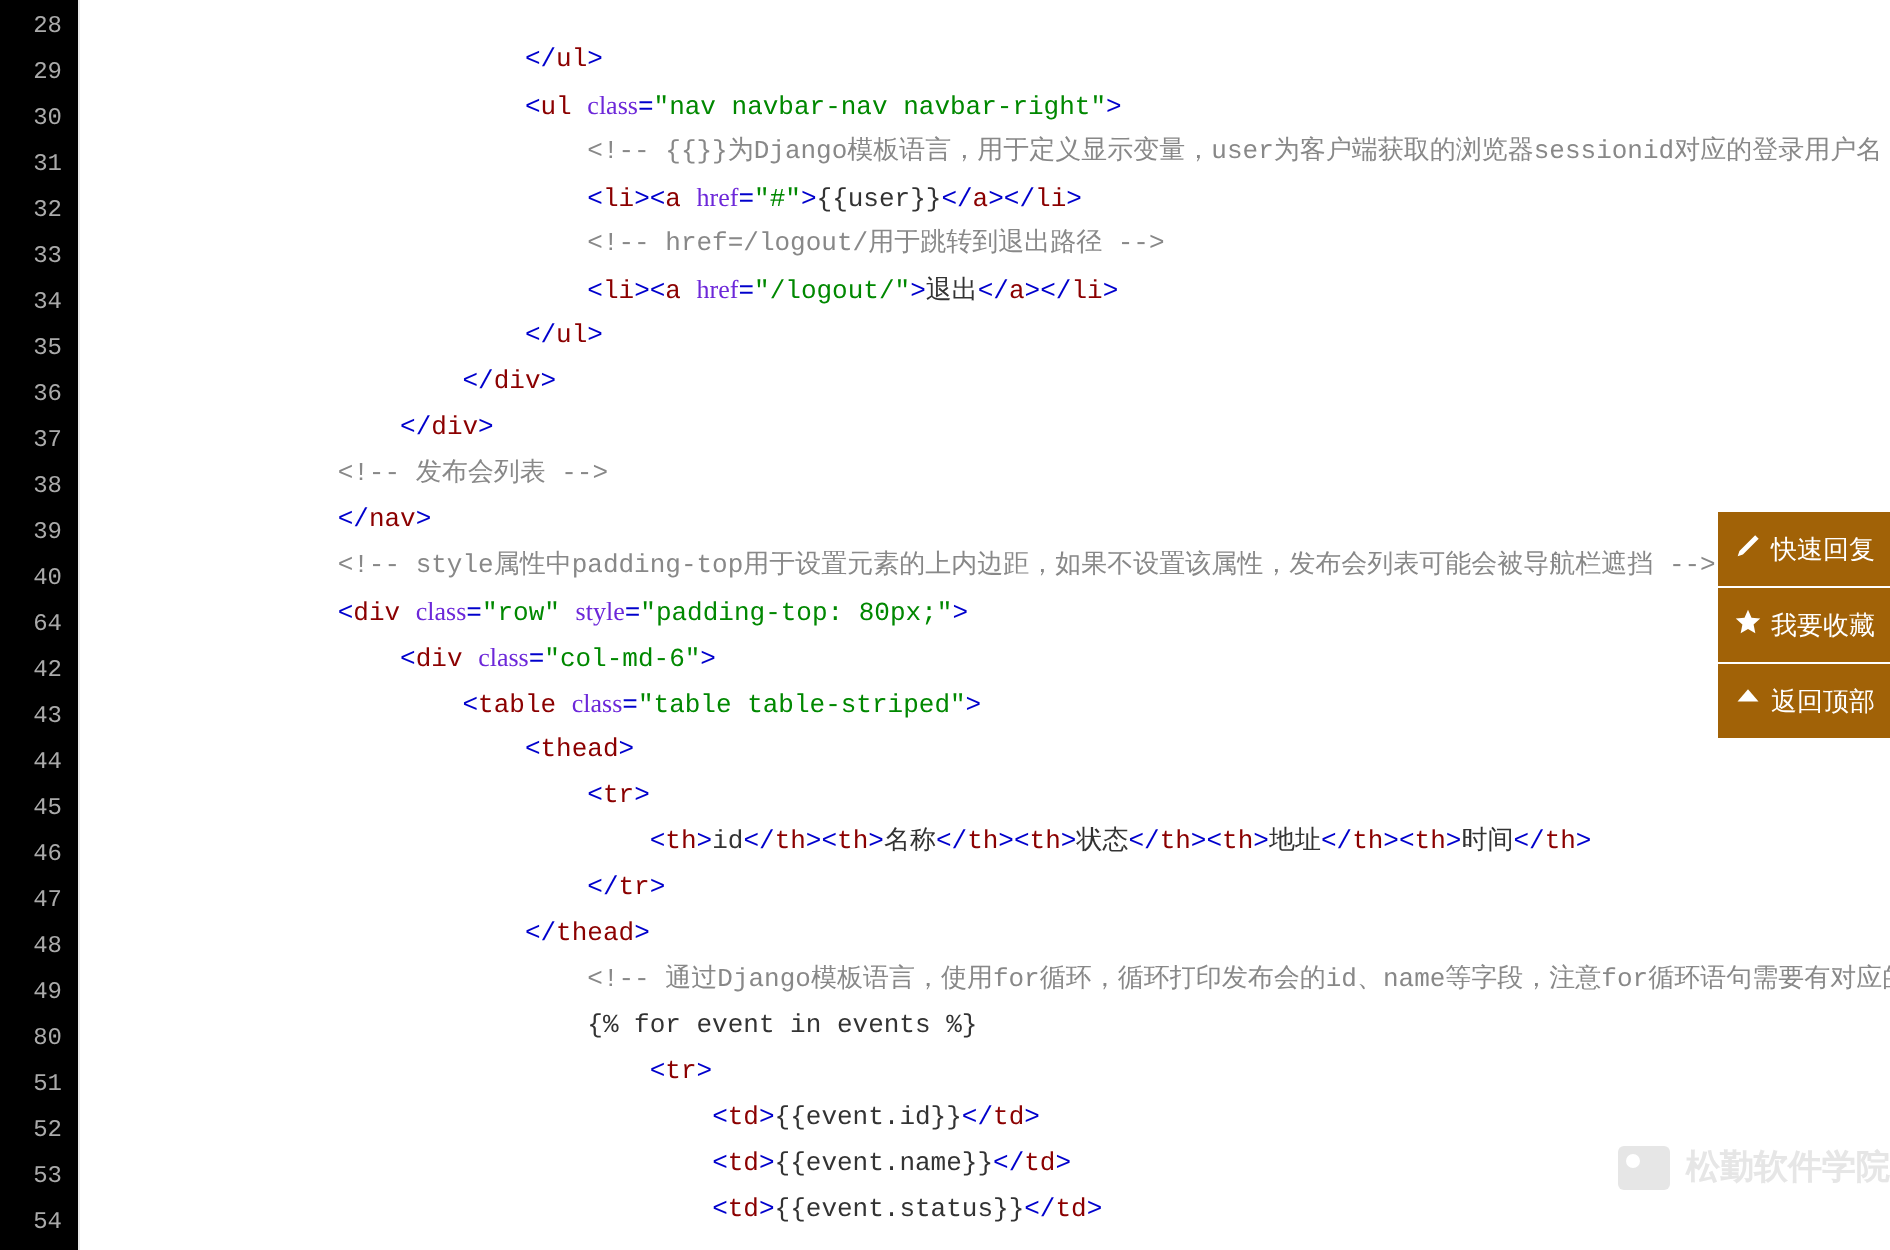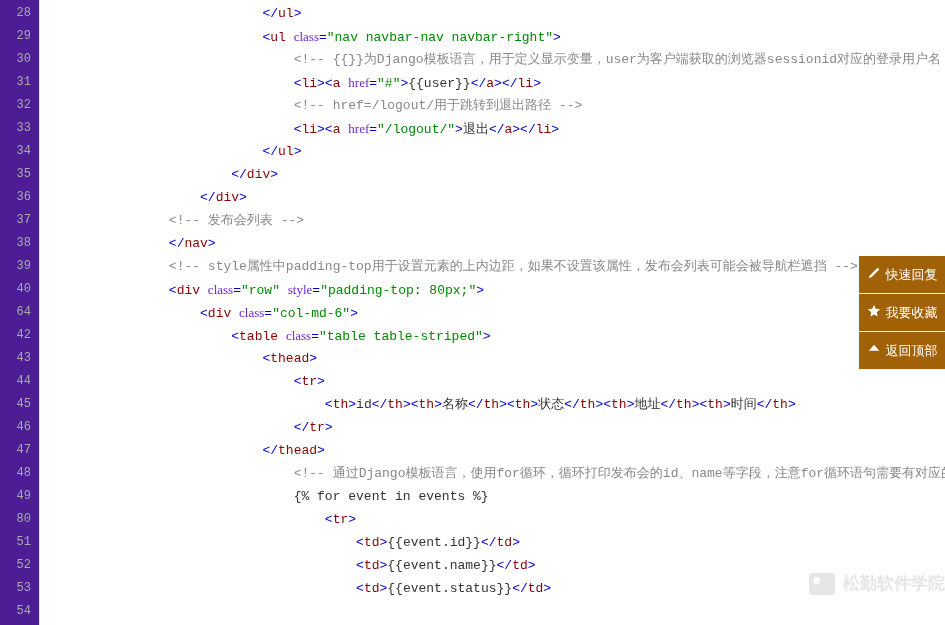--- a/index.html
+++ b/index.html
@@ -7,35 +7,35 @@
   font-family: Consolas, "Courier New", monospace;
   font-size: 13px;
   background: #fff;
   width: 945px;
   height: 625px;
   overflow: hidden;
   position: relative;
 }
 .editor { display: flex; height: 100%; }
 .gutter {
-  background: #4c1d95;
+  background: #000000;
   border-right: 1px solid #e8e8e8;
   width: 40px;
   flex-shrink: 0;
   padding-top: 2px;
 }
 .gutter .ln {
   color: #aaa;
   text-align: right;
   padding-right: 8px;
   height: 23px;
   line-height: 23px;
   font-size: 12px;
 }
-.code { flex: 1; padding-top: 2px; overflow: hidden; }
+.code { flex: 1; padding-top: 18px; overflow: hidden; }
 .line {
   height: 23px;
   line-height: 23px;
   white-space: pre;
   color: #333;
   padding-left: 4px;
 }
 .tag-bracket { color: #0000cc; }
 .tag-name { color: #8b0000; }
 .attr-name { color: #6d28d9; font-family: Liberation Serif, serif; }

